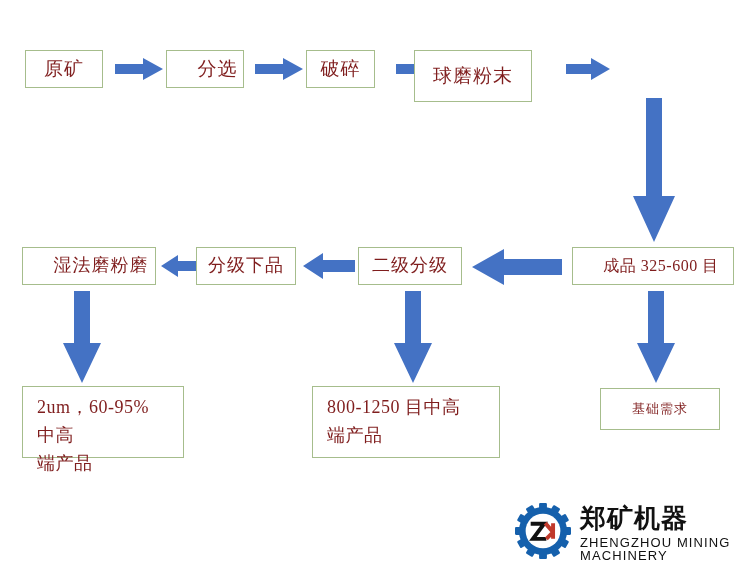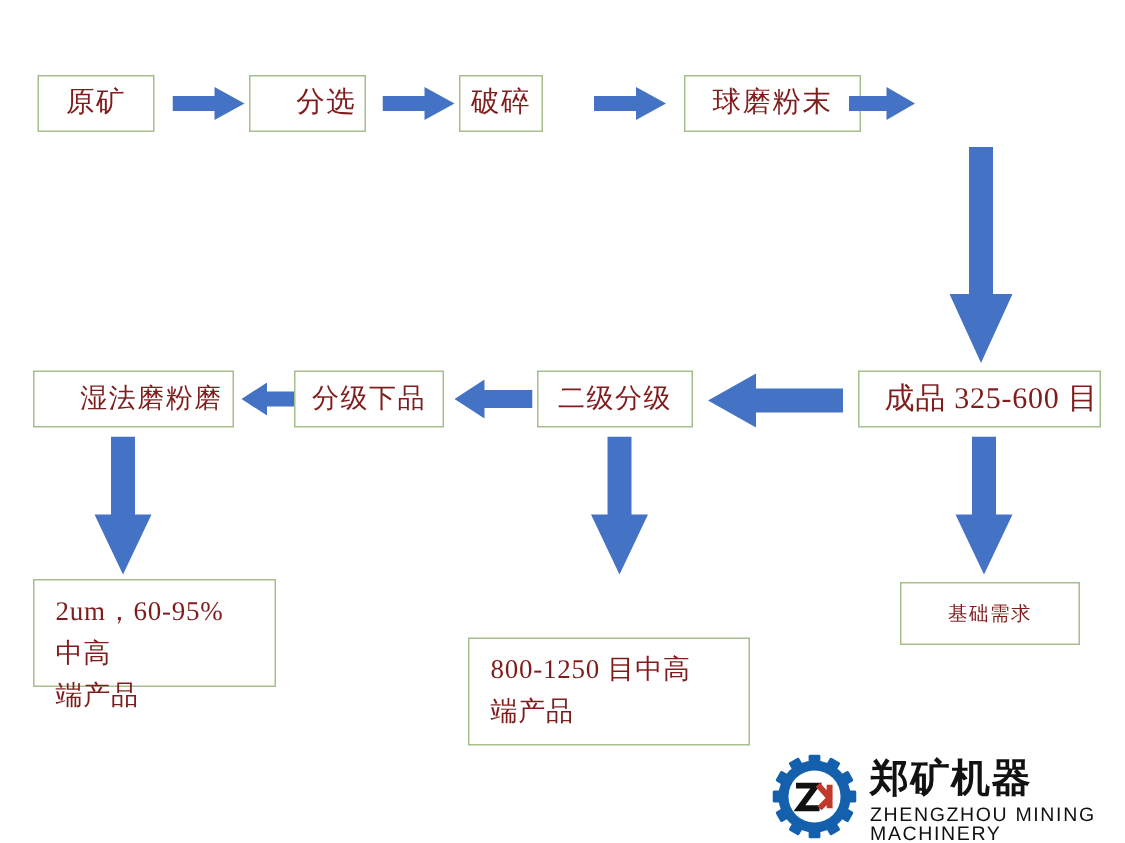--- a/index.html
+++ b/index.html
@@ -90,29 +90,29 @@
   </div>
 
   <div class="node" style="left:166px; top:50px; width:78px; height:38px;padding-left:25px;">分选</div>
 
   <div class="arrow" style="left:255px; top:58px; width:48px; height:22px;">
     <svg width="48" height="22" viewBox="0 0 48 22">
       <polygon points="0,6 28,6 28,0 48,11 28,22 28,16 0,16" fill="#4472c4"></polygon>
     </svg>
   </div>
 
-  <div class="node" style="left:306px; top:50px; width:56px; height:38px;">破碎</div>
+  <div class="node" style="left:306px; top:50px; width:69px; height:38px;">破碎</div>
 
   <div class="arrow" style="left:396px; top:58px; width:48px; height:22px;">
     <svg width="48" height="22" viewBox="0 0 48 22">
       <polygon points="0,6 28,6 28,0 48,11 28,22 28,16 0,16" fill="#4472c4"></polygon>
     </svg>
   </div>
 
-  <div class="node" style="left:456px; top:50px; width:118px; height:38px;">球磨粉末</div>
+  <div class="node" style="left:414px; top:50px; width:118px; height:52px;">球磨粉末</div>
 
   <div class="arrow" style="left:566px; top:58px; width:44px; height:22px;">
     <svg width="44" height="22" viewBox="0 0 44 22">
       <polygon points="0,6 25,6 25,0 44,11 25,22 25,16 0,16" fill="#4472c4"></polygon>
     </svg>
   </div>
 
 
   <div class="arrow" style="left:633px; top:98px; width:42px; height:144px;">
     <svg width="42" height="144" viewBox="0 0 42 144">
@@ -137,21 +137,21 @@
   </div>
 
   <div class="node" style="left:358px; top:247px; width:104px; height:38px; font-size:18px;">二级分级</div>
 
   <div class="arrow" style="left:472px; top:249px; width:90px; height:36px;">
     <svg width="90" height="36" viewBox="0 0 90 36">
       <polygon points="90,10 32,10 32,0 0,18 32,36 32,26 90,26" fill="#4472c4"></polygon>
     </svg>
   </div>
 
-  <div class="node" style="left:572px; top:247px; width:162px; height:38px; font-size:20px; letter-spacing:0.5px;padding-left:16px;">成品 325-600 目</div>
+  <div class="node" style="left:572px; top:247px; width:162px; height:38px; font-size:16px; letter-spacing:0.5px;padding-left:16px;">成品 325-600 目</div>
 
   <div class="arrow" style="left:63px; top:291px; width:38px; height:92px;">
     <svg width="38" height="92" viewBox="0 0 38 92">
       <polygon points="11,0 27,0 27,52 38,52 19,92 0,52 11,52" fill="#4472c4"></polygon>
     </svg>
   </div>
 
   <div class="arrow" style="left:394px; top:291px; width:38px; height:92px;">
     <svg width="38" height="92" viewBox="0 0 38 92">
       <polygon points="11,0 27,0 27,52 38,52 19,92 0,52 11,52" fill="#4472c4"></polygon>
@@ -160,21 +160,21 @@
 
   <div class="arrow" style="left:637px; top:291px; width:38px; height:92px;">
     <svg width="38" height="92" viewBox="0 0 38 92">
       <polygon points="11,0 27,0 27,52 38,52 19,92 0,52 11,52" fill="#4472c4"></polygon>
     </svg>
   </div>
 
   <div class="node multiline" style="left:22px; top:386px; width:162px; height:72px;">2um，60-95% 中高
 端产品</div>
 
-  <div class="node multiline" style="left:312px; top:386px; width:188px; height:72px;margin-top:39px;">800-1250 目中高
+  <div class="node multiline" style="left:312px; top:386px; width:188px; height:72px;">800-1250 目中高
 端产品</div>
 
   <div class="node" style="left:600px; top:388px; width:120px; height:42px; font-size:13px;">基础需求</div>
 
   <div class="logo" style="left:515px; top:503px;">
     <div class="logo-mark">
       <svg width="56" height="56" viewBox="0 0 100 100">
         <g transform="translate(50,50)">
           <g fill="#1560ac">
             <circle r="43"></circle>

